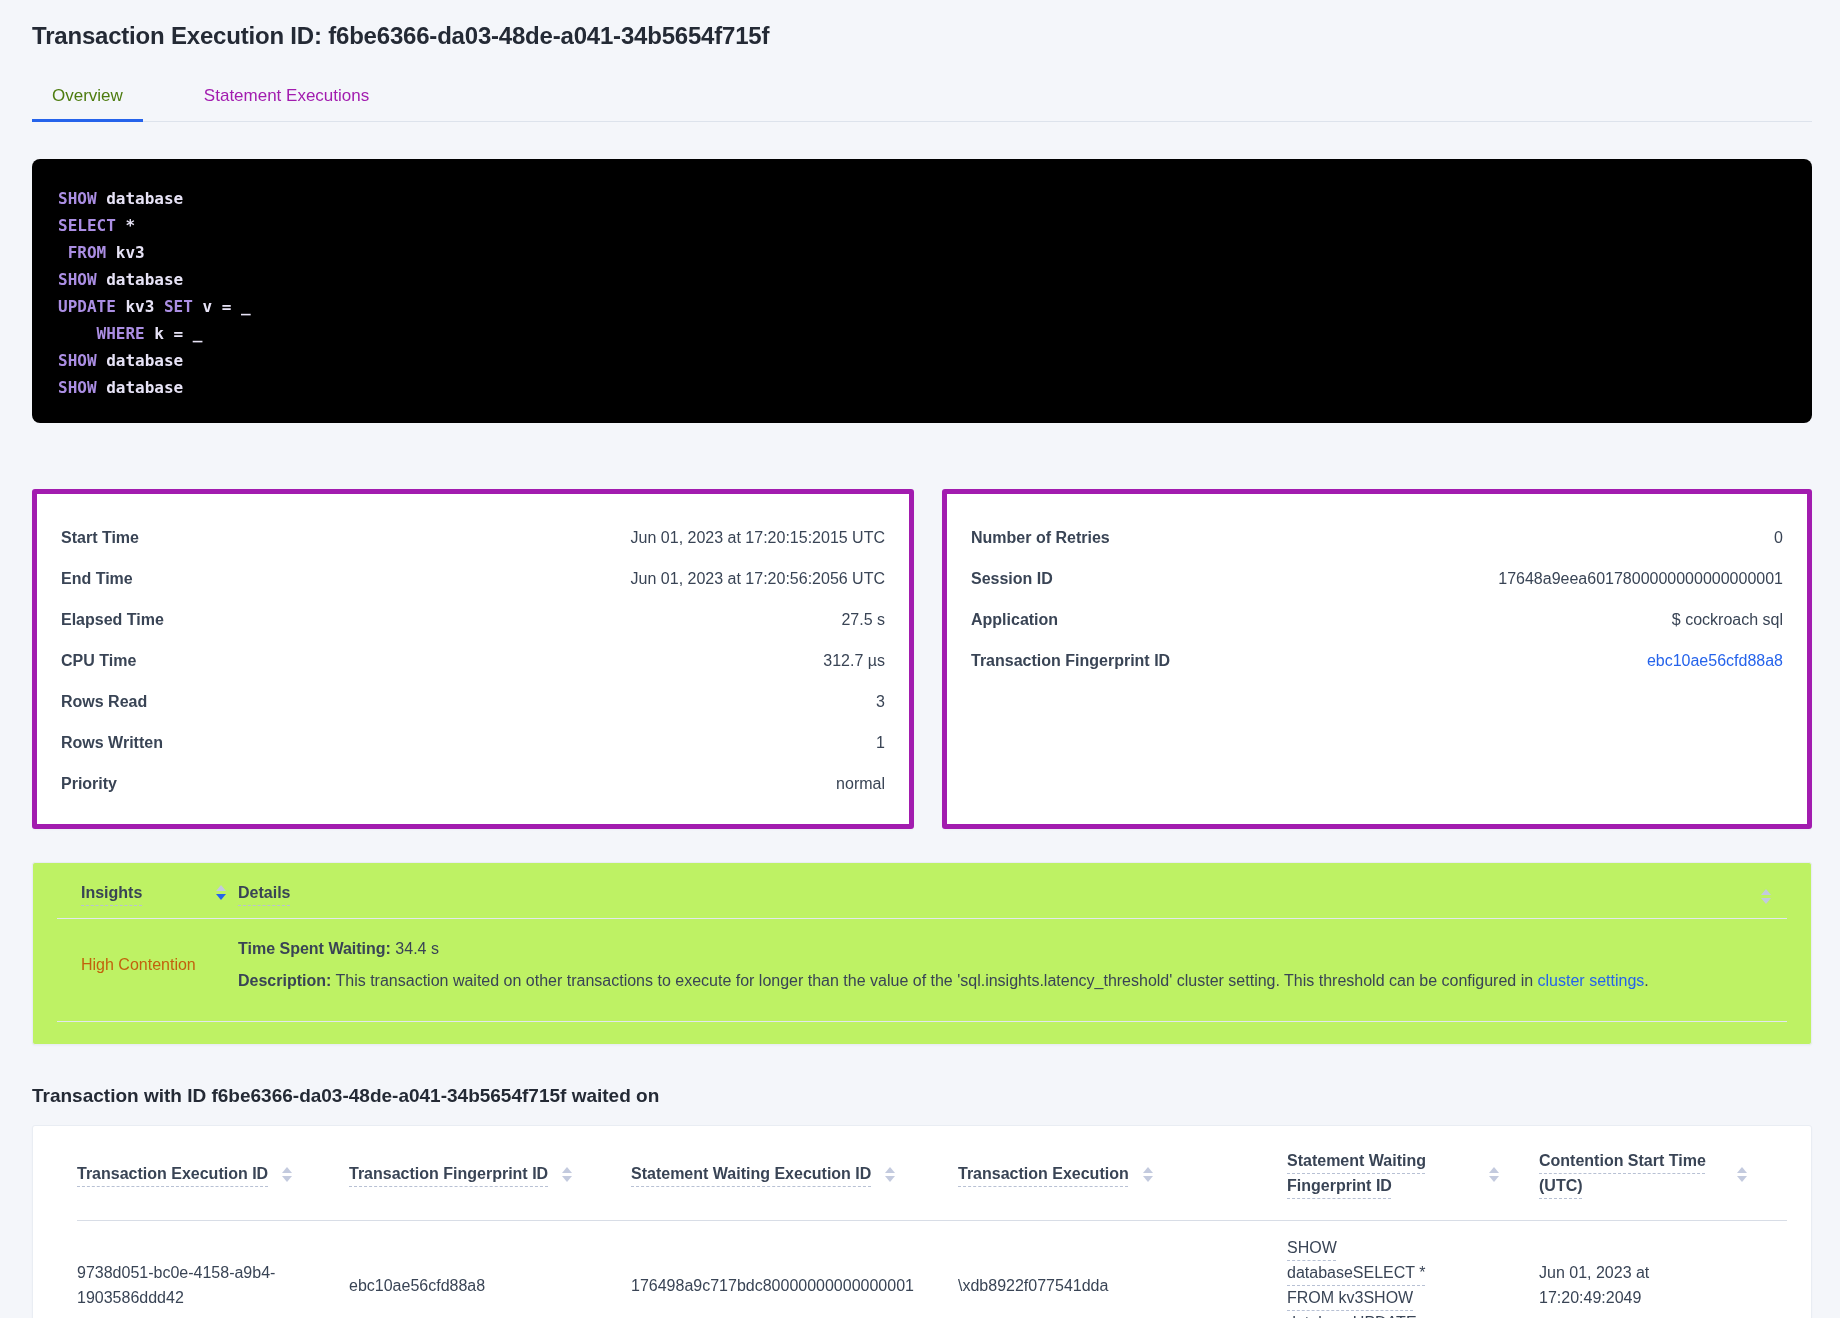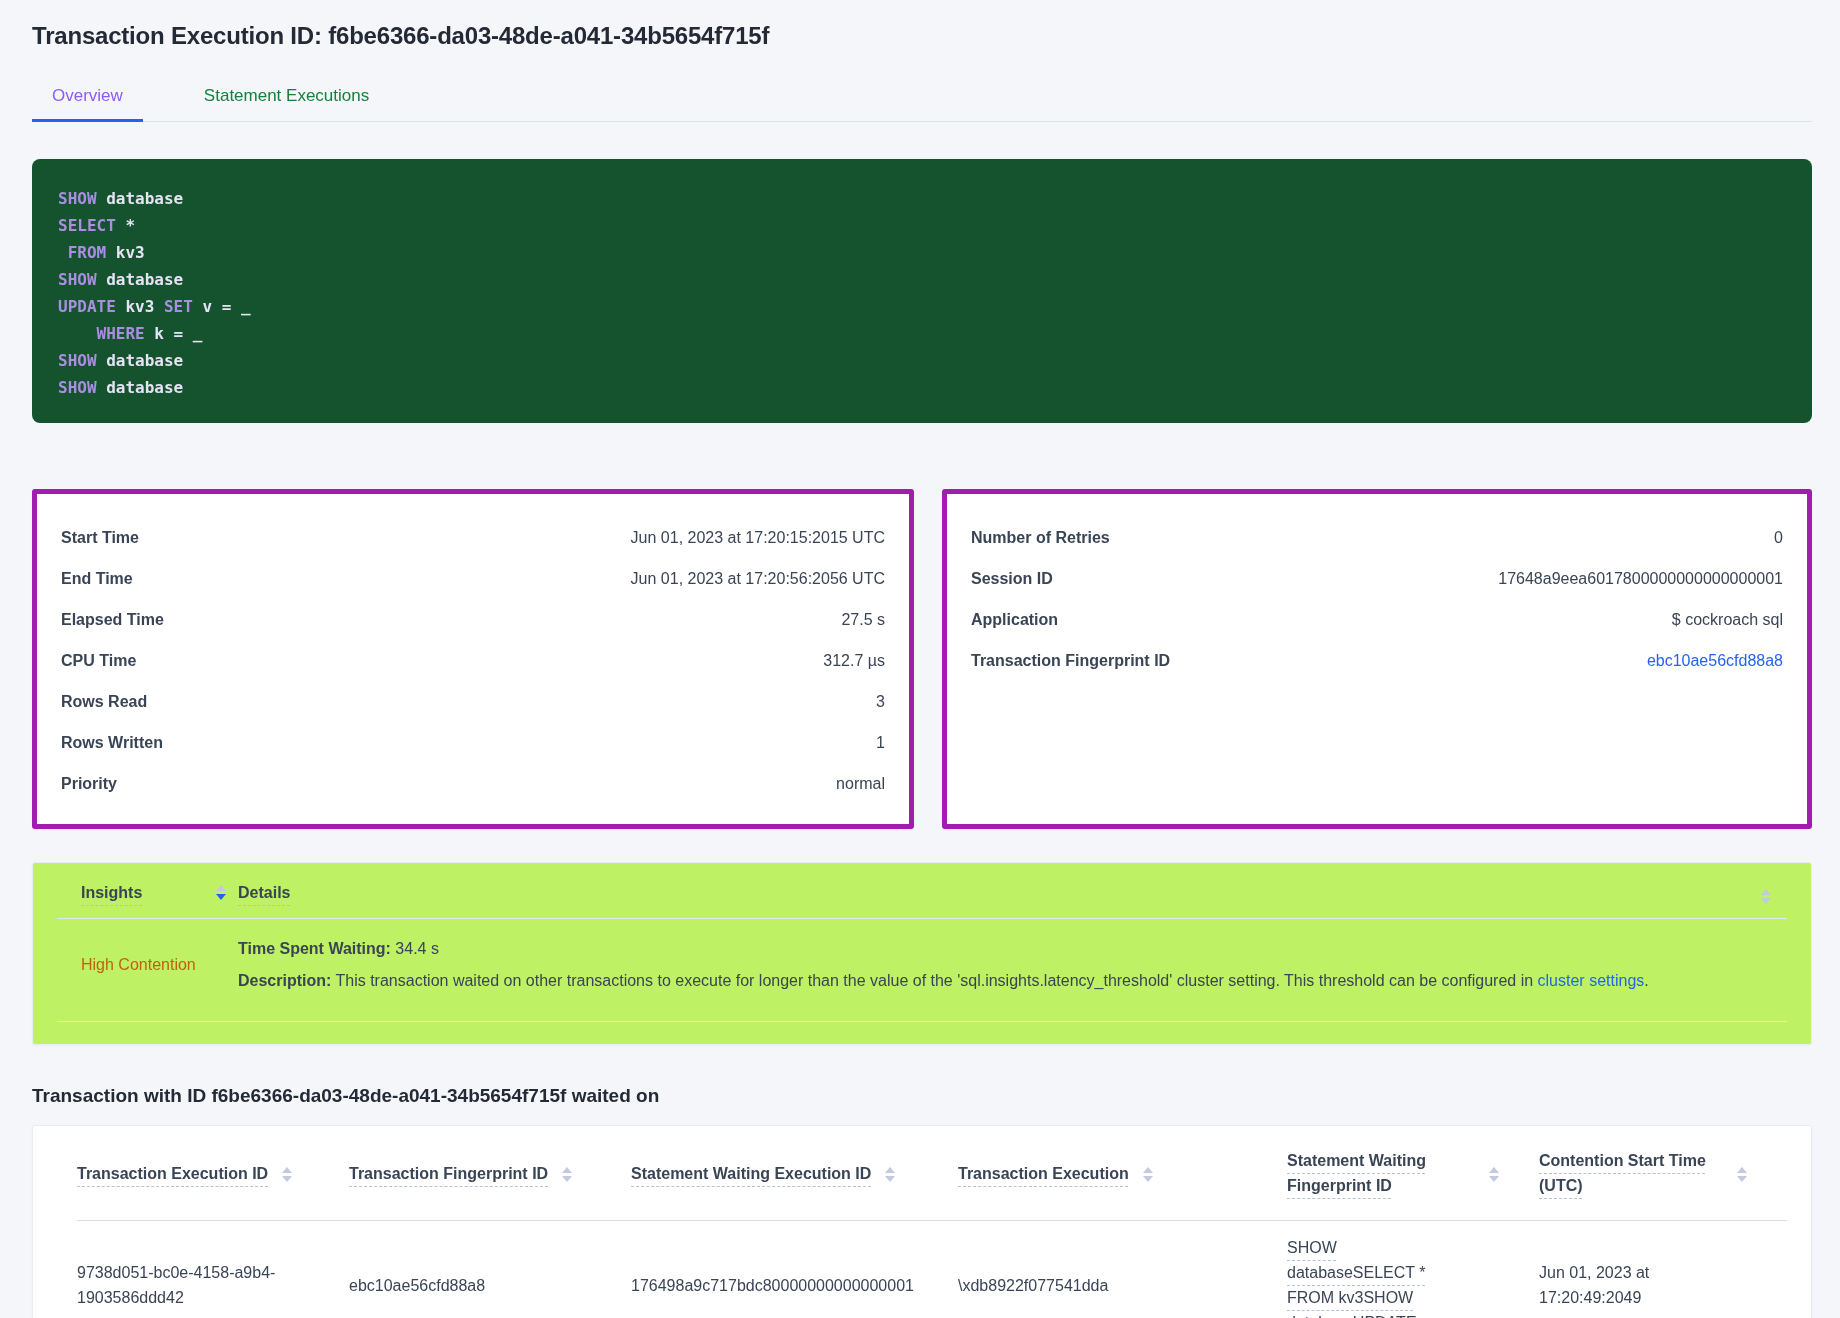--- a/index.html
+++ b/index.html
@@ -16,28 +16,28 @@
     letter-spacing: -0.2px; line-height: 32px;
   }
 
   
   .tabs {
     display: flex; align-items: flex-end;
     margin-top: 24px; border-bottom: 1px solid #dde3ec;
   }
   .tab {
     font-size: 17px; padding: 10px 20px 13px; cursor: pointer;
-    color: #15803d; border-bottom: 3px solid transparent; margin-bottom: -1px;
+    color: #a21caf; border-bottom: 3px solid transparent; margin-bottom: -1px;
   }
   .tab + .tab { margin-left: 41px; }
-  .tab.active { color: #8b5cf6; border-bottom-color: #2563eb; }
+  .tab.active { color: #4d7c0f; border-bottom-color: #2563eb; }
 
   
   .sql-box {
-    margin-top: 37px; background: #14532d; border-radius: 8px;
+    margin-top: 37px; background: #000000; border-radius: 8px;
     padding: 26px 26px 22px; min-height: 262px;
   }
   .sql-line {
     white-space: pre;
     font-family: "DejaVu Sans Mono", monospace;
     font-size: 16px; line-height: 27px; font-weight: 700;
   }
   .sql-kw { color: #ab8ee3; }
   .sql-id { color: #e7e3f6; }
 

